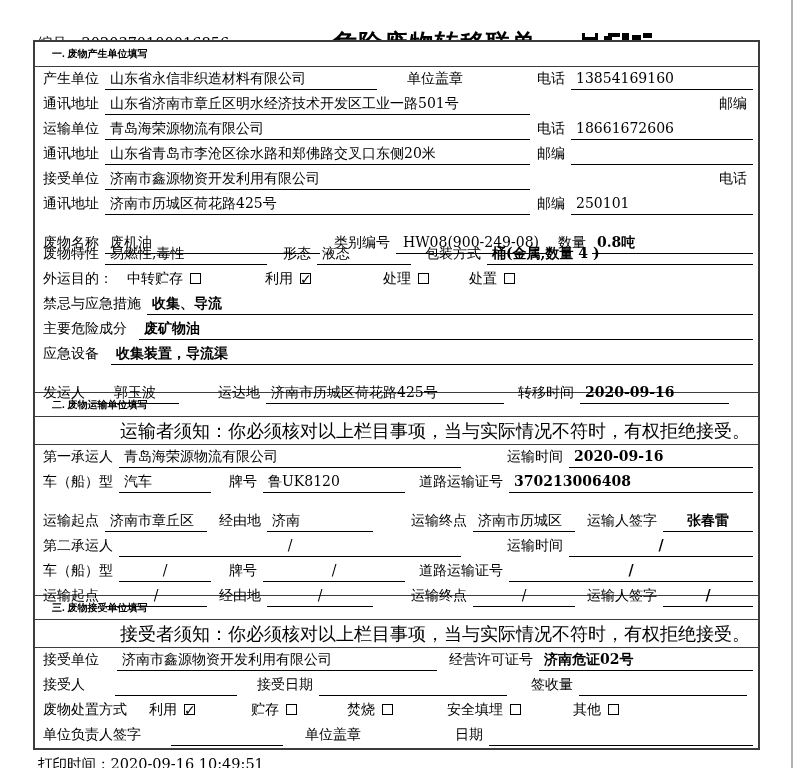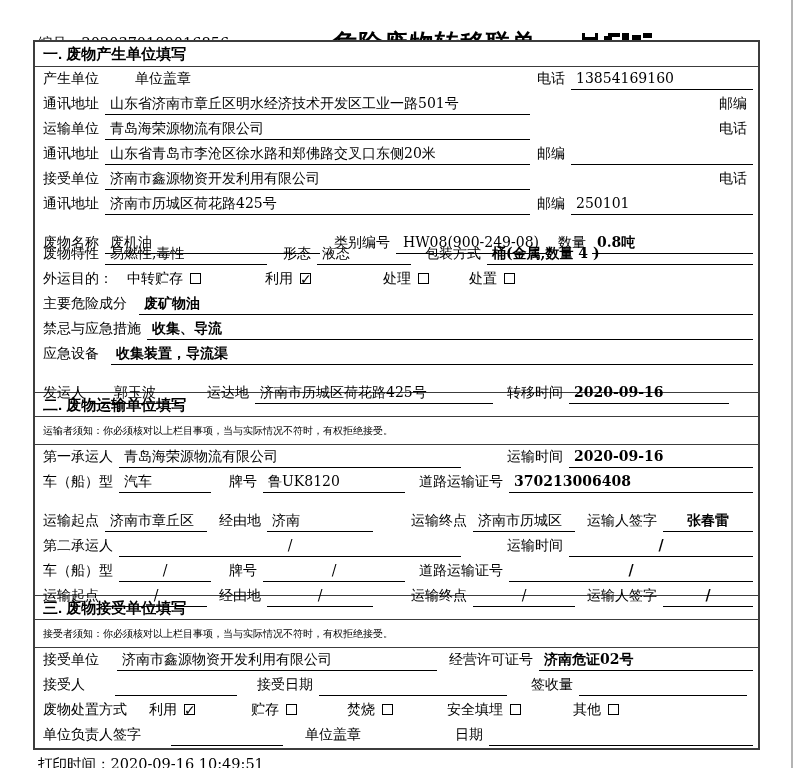--- a/index.html
+++ b/index.html
@@ -16,28 +16,28 @@
   .doc-no { position:absolute; left:5px; top:8px; font-size:14.5px; white-space:nowrap; }
   .doc-title { position:absolute; left:300px; top:1px; font-size:24px; font-weight:bold;
                font-family:"Liberation Sans","DejaVu Sans",sans-serif; letter-spacing:1.5px; white-space:nowrap; }
   .qr-frag { position:absolute; right:108px; top:0; }
 
   
   .doc { position:absolute; left:33px; top:40px; width:727px; }
   .box { border:2px solid #3c3c3c; background:#fff; }
 
   .sec-header {
-    height:25px; line-height:23px; padding:0 8px; font-size:15px; font-weight:bold;
+    height:25px; line-height:23px; padding:0 17px; font-size:10px; font-weight:bold;
     font-family:"Liberation Sans","DejaVu Sans",sans-serif;
     border-bottom:1.5px solid #3c3c3c;
   }
   .sec-header.mid { border-top:1.5px solid #3c3c3c; }
 
-  .note-row { height:28px; line-height:27px; padding:0 8px; font-size:10px;
-              border-bottom:1.5px solid #3c3c3c; white-space:nowrap; }
+  .note-row { height:28px; line-height:27px; padding:0 8px; font-size:18px;
+              border-bottom:1.5px solid #3c3c3c; white-space:nowrap;text-align:right; }
 
   .row { display:flex; align-items:baseline; height:25px; line-height:22px;
          padding:0 5px 0 8px; font-size:14px; white-space:nowrap; }
   .lb { white-space:nowrap; margin-right:6px; flex:0 0 auto; }
   .v  { border-bottom:1px solid #000; padding:0 5px; white-space:nowrap;
         overflow:hidden; flex:0 0 auto; }
   .v:empty::after { content:"\00a0"; }
   .vc { text-align:center;margin-top:14px; }
   .fill { flex:1 1 auto;font-weight:bold; }
   .ml-auto { margin-left:auto; }
@@ -71,35 +71,37 @@
   </div>
 </div>
 
 <div class="doc">
   <div class="box">
 
     <div class="sec-header">一. 废物产生单位填写</div>
 
     <div class="row">
       <span class="lb">产生单位</span>
+      <span class="v" style="width:272px">山东省永信非织造材料有限公司</span>
       <span class="lb" style="margin-left:30px">单位盖章</span>
       <span class="lb ml-auto">电话</span>
       <span class="v" style="width:182px">13854169160</span>
     </div>
 
     <div class="row">
       <span class="lb">通讯地址</span>
       <span class="v" style="width:425px">山东省济南市章丘区明水经济技术开发区工业一路501号</span>
       <span class="lb ml-auto">邮编</span>
     </div>
 
     <div class="row">
       <span class="lb">运输单位</span>
       <span class="v" style="width:425px">青岛海荣源物流有限公司</span>
       <span class="lb ml-auto">电话</span>
+      <span class="v" style="width:182px">18661672606</span>
     </div>
 
     <div class="row">
       <span class="lb">通讯地址</span>
       <span class="v" style="width:425px">山东省青岛市李沧区徐水路和郑佛路交叉口东侧20米</span>
       <span class="lb ml-auto">邮编</span>
       <span class="v" style="width:182px"></span>
     </div>
 
     <div class="row">
@@ -135,38 +137,38 @@
 
     <div class="row">
       <span class="lb">外运目的：</span>
       <span class="opt" style="margin-left:8px"><span>中转贮存</span><span class="cb"></span></span>
       <span class="opt" style="margin-left:64px"><span>利用</span><span class="cb checked"></span></span>
       <span class="opt" style="margin-left:72px"><span>处理</span><span class="cb"></span></span>
       <span class="opt" style="margin-left:40px"><span>处置</span><span class="cb"></span></span>
     </div>
 
     <div class="row">
+      <span class="lb">禁忌与应急措施</span>
+      <span class="v fill">收集、导流</span>
+    </div>
+
+    <div class="row">
       <span class="lb">主要危险成分</span>
       <span class="v fill" style="margin-left:6px">废矿物油</span>
     </div>
 
     <div class="row">
-      <span class="lb">禁忌与应急措施</span>
-      <span class="v fill">收集、导流</span>
-    </div>
-
-    <div class="row">
       <span class="lb">应急设备</span>
       <span class="v fill" style="margin-left:6px">收集装置，导流渠</span>
     </div>
 
     <div class="row">
       <span class="lb">发运人</span>
       <span class="v vc" style="width:88px">郭玉波</span>
-      <span class="lb" style="margin-left:28px">运达地</span>
+      <span class="lb" style="margin-left:39px">运达地</span>
       <span class="v" style="width:238px">济南市历城区荷花路425号</span>
       <span class="lb" style="margin-left:14px">转移时间</span>
       <span class="v fill" style="margin-right:24px">2020-09-16</span>
     </div>
 
     <div class="sec-header mid">二. 废物运输单位填写</div>
     <div class="note-row">运输者须知：你必须核对以上栏目事项，当与实际情况不符时，有权拒绝接受。</div>
 
     <div class="row">
       <span class="lb">第一承运人</span>

